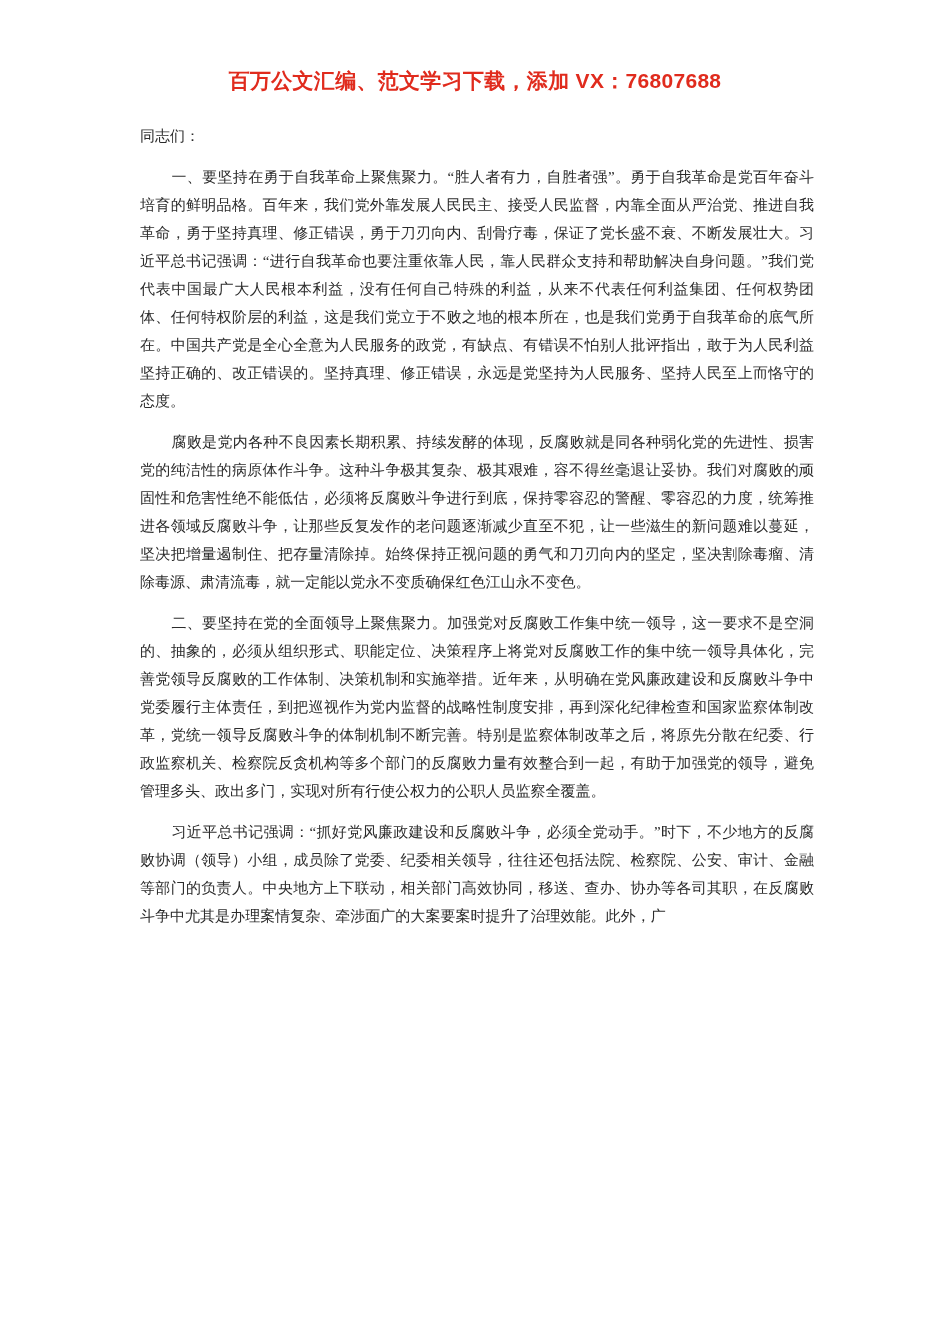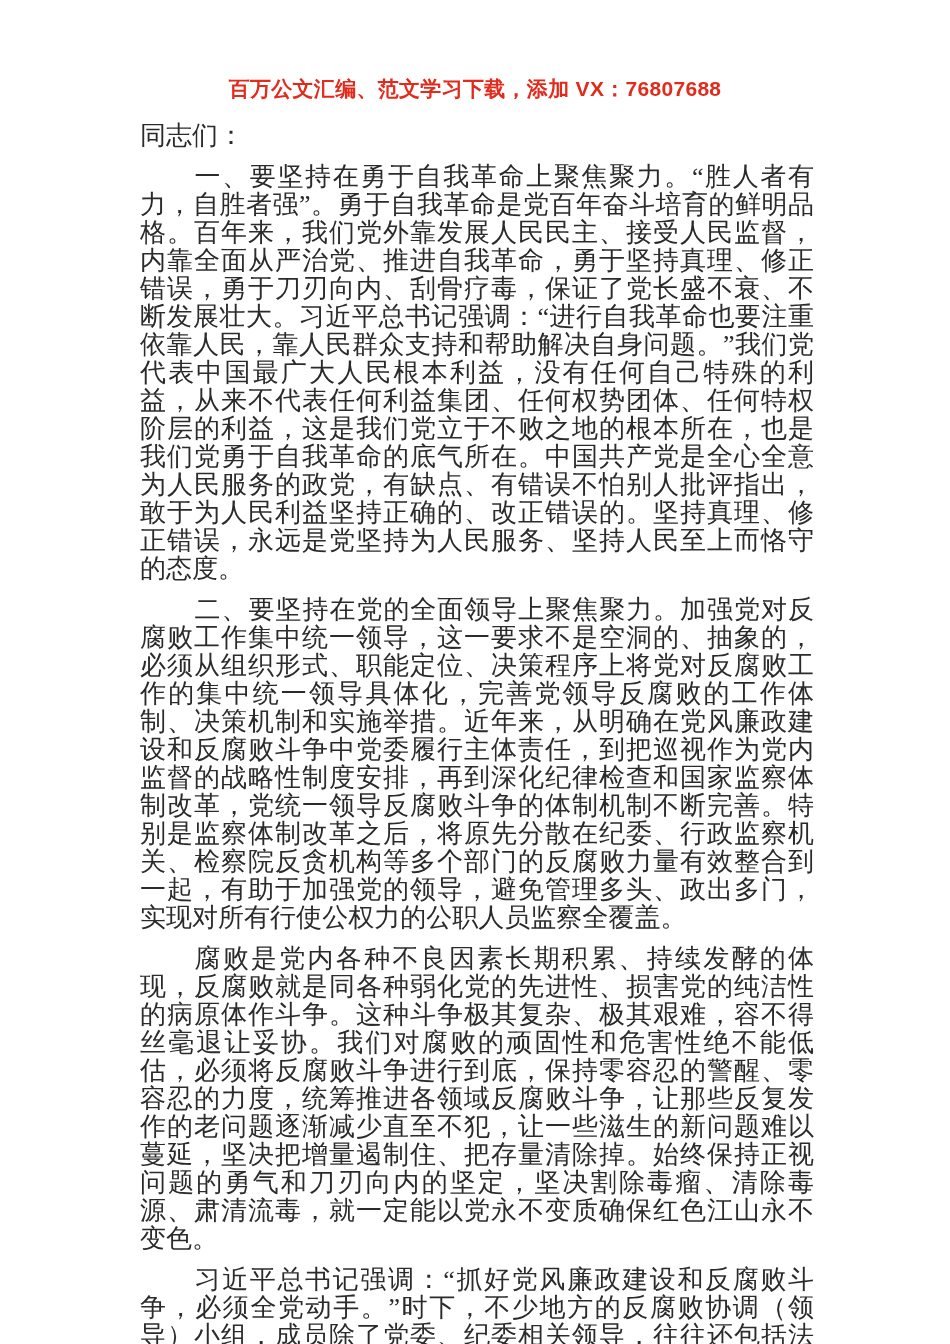--- a/index.html
+++ b/index.html
@@ -14,41 +14,41 @@
   .page {
     position: relative;
     width: 950px;
     height: 1344px;
     background: #ffffff;
     overflow: hidden;
     box-sizing: border-box;
   }
   .watermark-bar {
     position: absolute;
-    top: 76px;
+    top: 68px;
     left: 0;
     width: 950px;
     text-align: center;
     color: #e02b1d;
     font-family: "Liberation Sans", "DejaVu Sans", sans-serif;
     font-weight: bold;
     font-size: 21px;
     letter-spacing: 0.3px;
     white-space: nowrap;
     line-height: 1.2;
   }
   .doc-body {
     position: absolute;
     top: 122px;
     left: 140px;
     width: 674px;
   }
   .para {
     margin: 0 0 0 0;
-    font-size: 26px;
+    font-size: 15px;
     line-height: 28px;
     color: #2b2b2b;
     text-align: justify;
     text-justify: inter-ideograph;
     letter-spacing: 0.02px;
     word-break: break-all;
   }
   .para.salutation {
     text-indent: 0;
     margin-bottom: 11px;
@@ -73,25 +73,25 @@
   <div class="doc-body">
 
     <p class="para salutation">同志们：</p>
 
 
     <p class="para indent gap">
       <span>一、</span><span class="bold-lead">要坚持在勇于自我革命上聚焦聚力。</span><span>“胜人者有力，自胜者强”。勇于自我革命是党百年奋斗培育的鲜明品格。百年来，我们党外靠发展人民民主、接受人民监督，内靠全面从严治党、推进自我革命，勇于坚持真理、修正错误，勇于刀刃向内、刮骨疗毒，保证了党长盛不衰、不断发展壮大。习近平总书记强调：“进行自我革命也要注重依靠人民，靠人民群众支持和帮助解决自身问题。”我们党代表中国最广大人民根本利益，没有任何自己特殊的利益，从来不代表任何利益集团、任何权势团体、任何特权阶层的利益，这是我们党立于不败之地的根本所在，也是我们党勇于自我革命的底气所在。中国共产党是全心全意为人民服务的政党，有缺点、有错误不怕别人批评指出，敢于为人民利益坚持正确的、改正错误的。坚持真理、修正错误，永远是党坚持为人民服务、坚持人民至上而恪守的态度。</span>
     </p>
 
     <p class="para indent gap">
-      <span>二、</span><span class="bold-lead">要坚持在党的全面领导上聚焦聚力。</span><span>加强党对反腐败工作集中统一领导，这一要求不是空洞的、抽象的，必须从组织形式、职能定位、决策程序上将党对反腐败工作的集中统一领导具体化，完善党领导反腐败的工作体制、决策机制和实施举措。近年来，从明确在党风廉政建设和反腐败斗争中党委履行主体责任，到把巡视作为党内监督的战略性制度安排，再到深化纪律检查和国家监察体制改革，党统一领导反腐败斗争的体制机制不断完善。特别是监察体制改革之后，将原先分散在纪委、行政监察机关、检察院反贪机构等多个部门的反腐败力量有效整合到一起，有助于加强党的领导，避免管理多头、政出多门，实现对所有行使公权力的公职人员监察全覆盖。</span>
+      <span>腐败是党内各种不良因素长期积累、持续发酵的体现，反腐败就是同各种弱化党的先进性、损害党的纯洁性的病原体作斗争。这种斗争极其复杂、极其艰难，容不得丝毫退让妥协。我们对腐败的顽固性和危害性绝不能低估，必须将反腐败斗争进行到底，保持零容忍的警醒、零容忍的力度，统筹推进各领域反腐败斗争，让那些反复发作的老问题逐渐减少直至不犯，让一些滋生的新问题难以蔓延，坚决把增量遏制住、把存量清除掉。始终保持正视问题的勇气和刀刃向内的坚定，坚决割除毒瘤、清除毒源、肃清流毒，就一定能以党永不变质确保红色江山永不变色。</span>
     </p>
 
     <p class="para indent gap">
-      <span>腐败是党内各种不良因素长期积累、持续发酵的体现，反腐败就是同各种弱化党的先进性、损害党的纯洁性的病原体作斗争。这种斗争极其复杂、极其艰难，容不得丝毫退让妥协。我们对腐败的顽固性和危害性绝不能低估，必须将反腐败斗争进行到底，保持零容忍的警醒、零容忍的力度，统筹推进各领域反腐败斗争，让那些反复发作的老问题逐渐减少直至不犯，让一些滋生的新问题难以蔓延，坚决把增量遏制住、把存量清除掉。始终保持正视问题的勇气和刀刃向内的坚定，坚决割除毒瘤、清除毒源、肃清流毒，就一定能以党永不变质确保红色江山永不变色。</span>
+      <span>二、</span><span class="bold-lead">要坚持在党的全面领导上聚焦聚力。</span><span>加强党对反腐败工作集中统一领导，这一要求不是空洞的、抽象的，必须从组织形式、职能定位、决策程序上将党对反腐败工作的集中统一领导具体化，完善党领导反腐败的工作体制、决策机制和实施举措。近年来，从明确在党风廉政建设和反腐败斗争中党委履行主体责任，到把巡视作为党内监督的战略性制度安排，再到深化纪律检查和国家监察体制改革，党统一领导反腐败斗争的体制机制不断完善。特别是监察体制改革之后，将原先分散在纪委、行政监察机关、检察院反贪机构等多个部门的反腐败力量有效整合到一起，有助于加强党的领导，避免管理多头、政出多门，实现对所有行使公权力的公职人员监察全覆盖。</span>
     </p>
 
     <p class="para indent gap">
       <span>习近平总书记强调：“抓好党风廉政建设和反腐败斗争，必须全党动手。”时下，不少地方的反腐败协调（领导）小组，成员除了党委、纪委相关领导，往往还包括法院、检察院、公安、审计、金融等部门的负责人。中央地方上下联动，相关部门高效协同，移送、查办、协办等各司其职，在反腐败斗争中尤其是办理案情复杂、牵涉面广的大案要案时提升了治理效能。此外，广</span>
     </p>
 
   </div>
 </div>
 
 </body></html>

